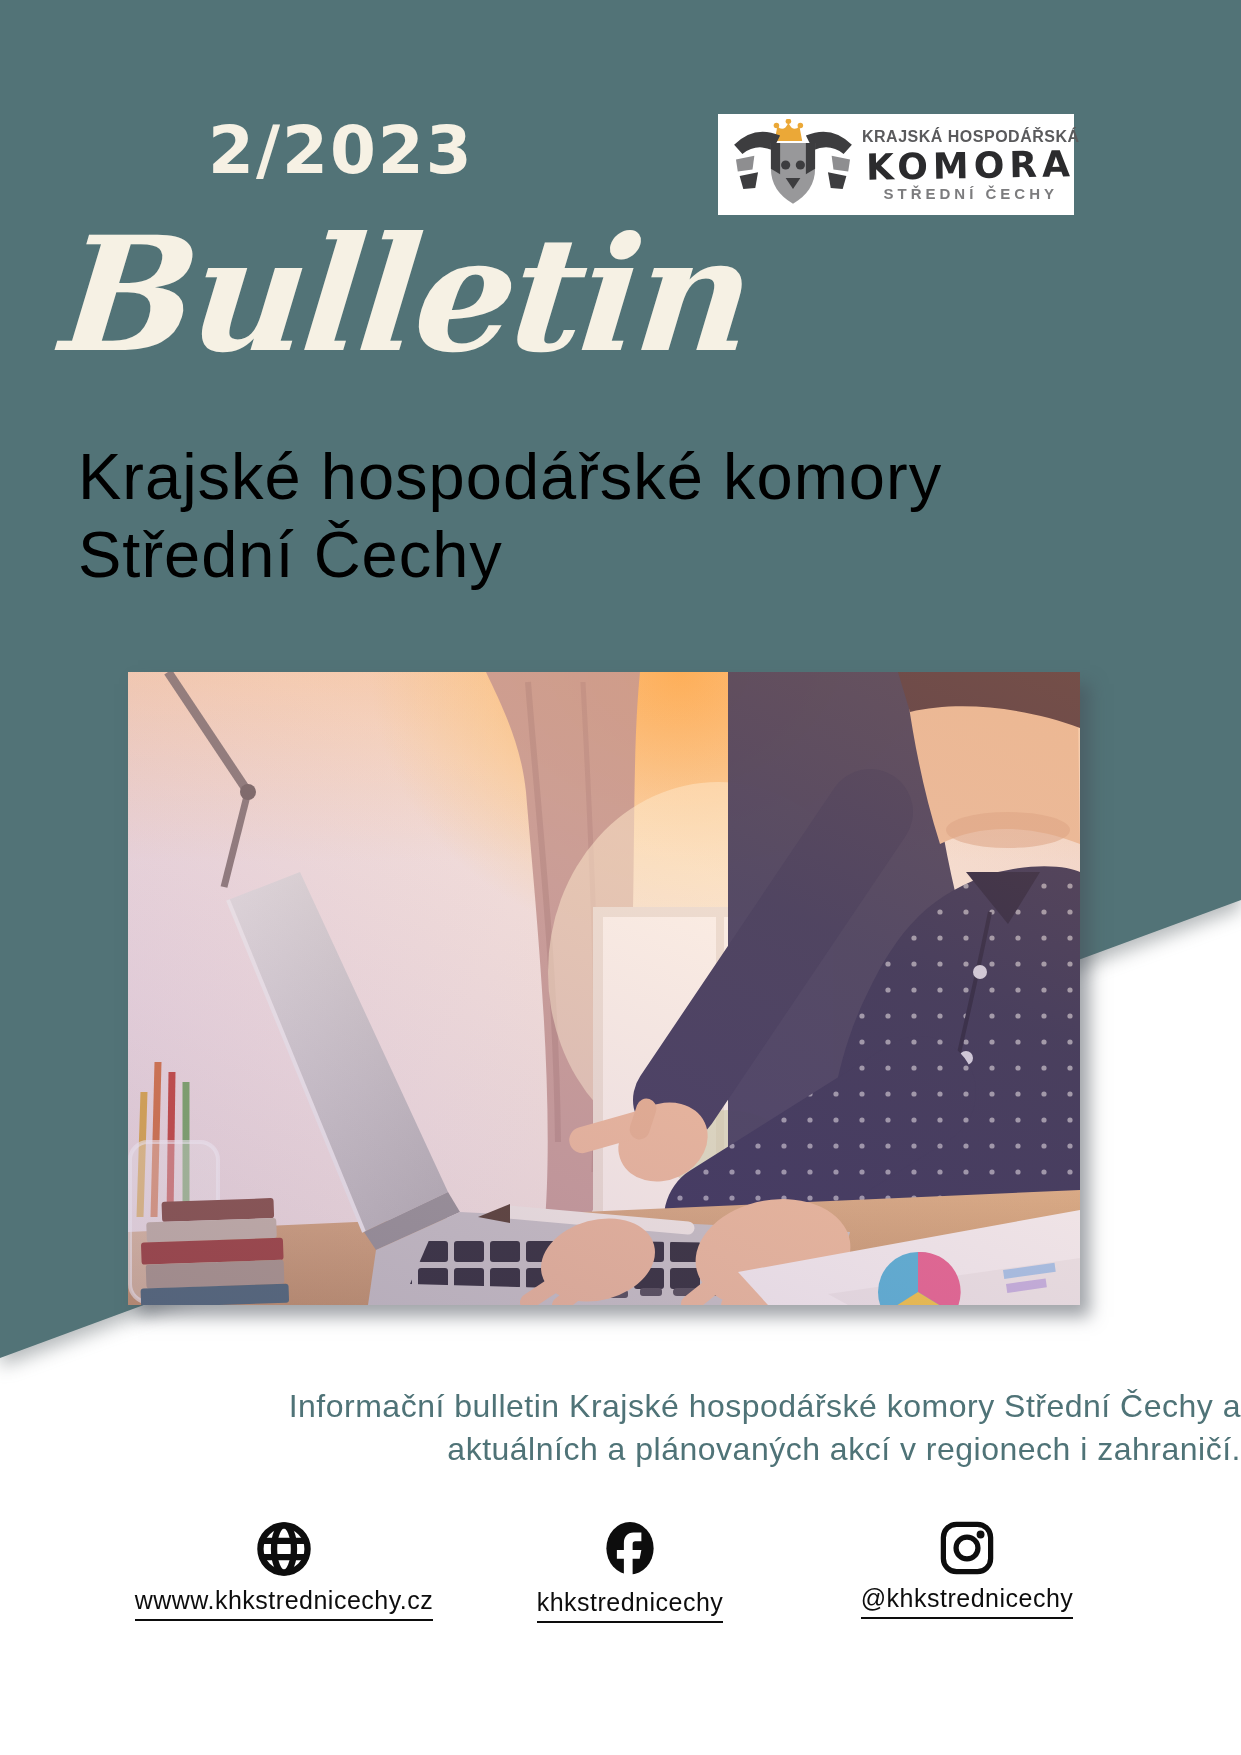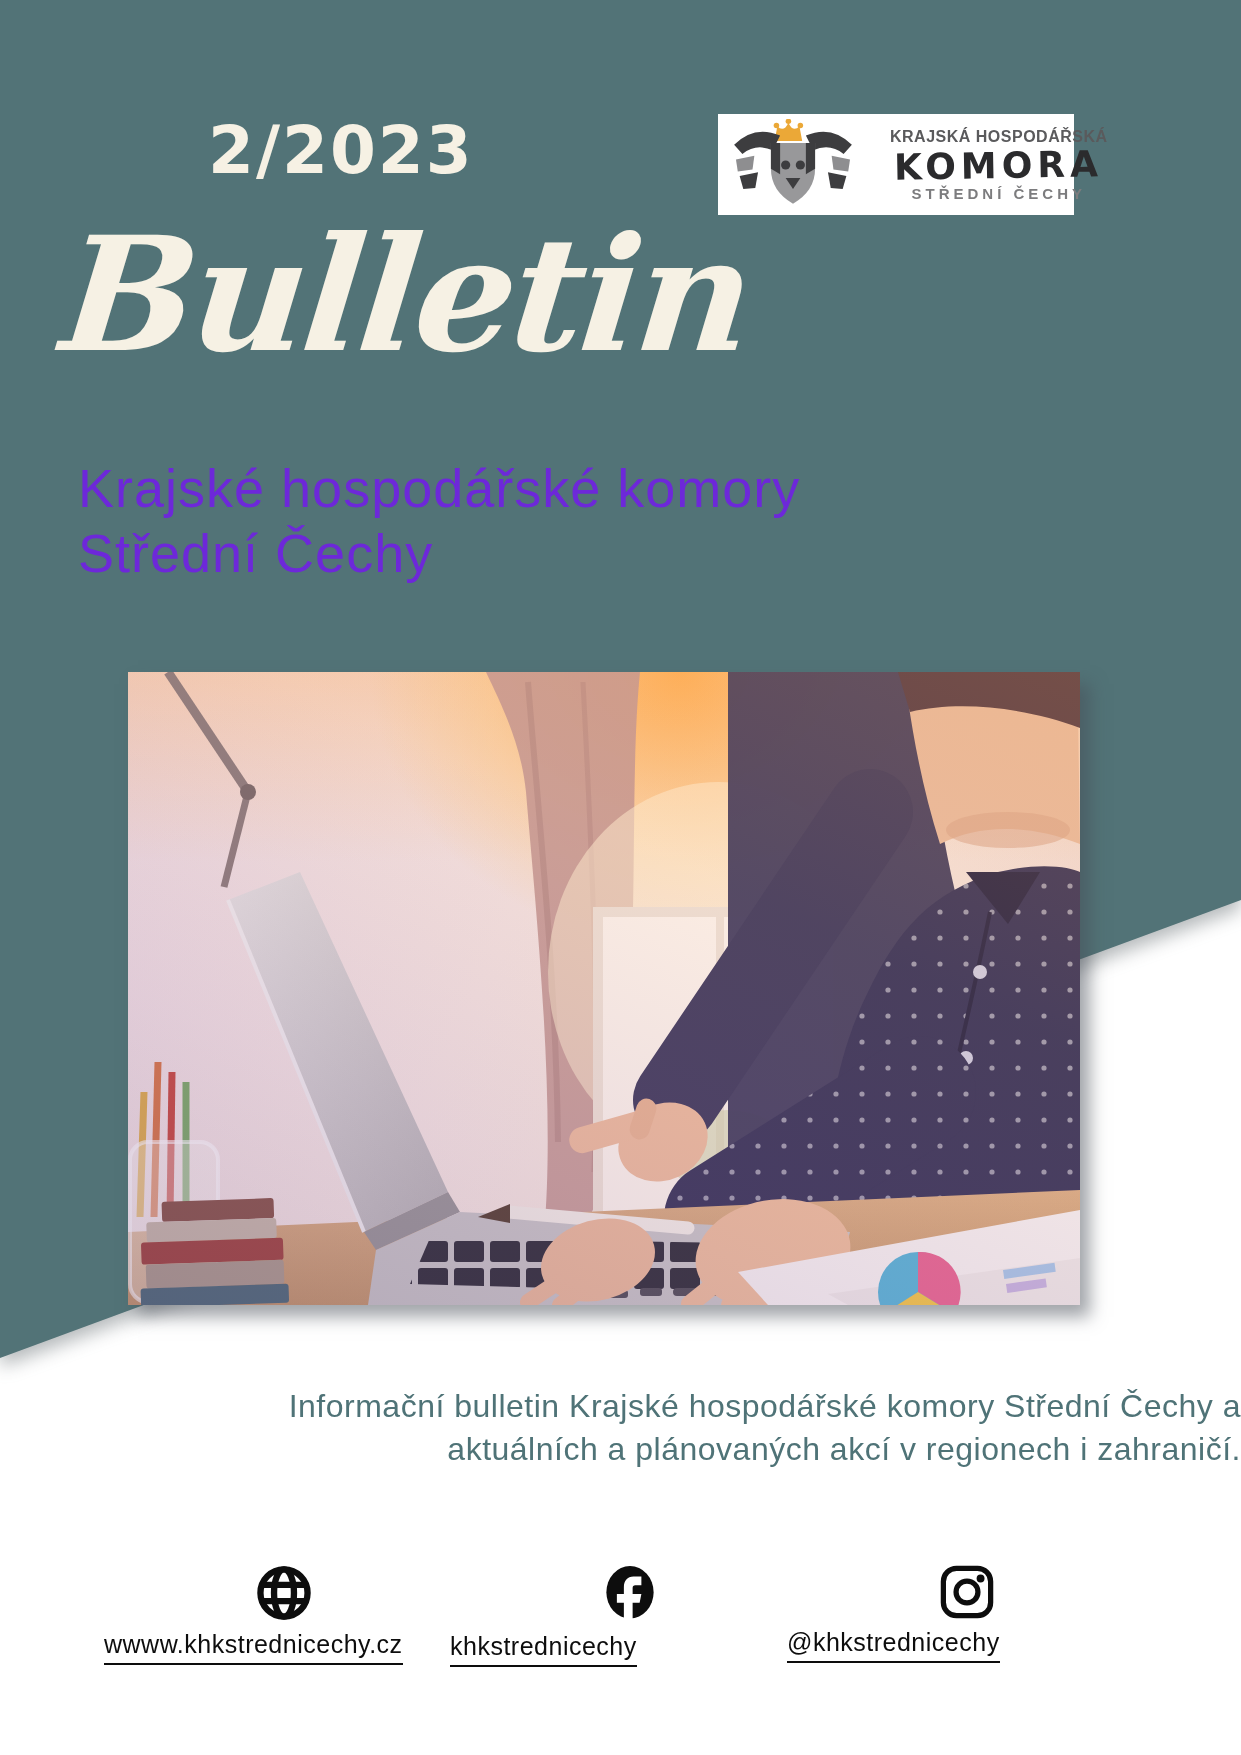--- a/index.html
+++ b/index.html
@@ -15,37 +15,37 @@
     clip-path:polygon(0 0,100% 0,100% 900px,0 1358px);
   }
   
   .issue{
     position:absolute;left:208px;top:112px;
     color:#f6f1e4;font-size:66px;font-weight:700;letter-spacing:2px;
     font-family:"DejaVu Sans", sans-serif;
   }
   .logo-box{
     position:absolute;left:718px;top:114px;width:356px;height:101px;
-    background:#ffffff;display:flex;align-items:center;padding:0;box-sizing:border-box;gap:28px;
+    background:#ffffff;display:flex;align-items:center;padding:0;box-sizing:border-box;
   }
   .logo-emblem{width:138px;height:92px;flex:0 0 auto;margin-left:6px;}
   .logo-text{flex:1;display:flex;flex-direction:column;align-items:center;justify-content:center;line-height:1;}
   .logo-l1{color:#5a5a5c;font-size:16px;font-weight:700;letter-spacing:.5px;white-space:nowrap;}
   .logo-l2{color:#2b2b2d;font-size:36px;font-weight:700;letter-spacing:5px;margin:3px 0 2px 0;transform:rotate(-1deg);font-family:"DejaVu Sans", sans-serif;white-space:nowrap;}
   .logo-l3{color:#7c7c7e;font-size:15px;font-weight:700;letter-spacing:4px;white-space:nowrap;}
   
   .script-title{
     position:absolute;left:64px;top:208px;
     color:#f6f1e4;font-size:158px;font-style:italic;font-weight:700;
     font-family:"DejaVu Serif", serif;letter-spacing:-4px;transform:skewX(-6deg);
     line-height:1.1;
   }
   .subtitle{
-    position:absolute;left:78px;top:456px;
-    color:#6d28d9;font-size:54px;font-weight:400;letter-spacing:1px;line-height:1.2;
+    position:absolute;left:78px;top:438px;
+    color:#000000;font-size:65px;font-weight:400;letter-spacing:1px;line-height:1.2;
   }
   
   .photo{
     position:absolute;left:128px;top:672px;width:952px;height:633px;
     overflow:hidden;box-shadow:10px 12px 16px rgba(70,75,85,.5);
     background:linear-gradient(115deg,#efe0e3 0%,#f5e7e2 40%,#f7e9de 62%,#eedcd8 100%);
   }
   .ph-glow{
     position:absolute;inset:0;
     background:
@@ -56,21 +56,21 @@
   .ph-tint{
     position:absolute;inset:0;pointer-events:none;
     background:linear-gradient(205deg, rgba(255,150,70,.18) 0%, rgba(235,125,110,.08) 35%, rgba(130,70,150,.14) 70%, rgba(90,50,130,.20) 100%);
   }
   
   .description{
     position:absolute;left:0;top:1385px;width:100%;
     text-align:right;color:#4f7377;font-size:32px;letter-spacing:.5px;line-height:1.35;
   }
   
-  .link-col{position:absolute;top:1564px;width:360px;text-align:left;}
+  .link-col{position:absolute;top:1520px;width:360px;text-align:center;}
   .col-web{left:104px;}
   .col-fb{left:450px;}
   .col-ig{left:787px;}
   .link-icon{display:block;margin:0 auto 8px auto;}
   .link-label{
     display:inline-block;color:#0d0d0d;font-size:25px;letter-spacing:.5px;
     border-bottom:2px solid #0d0d0d;padding-bottom:4px;white-space:nowrap;
   }
 </style>
 </head>

